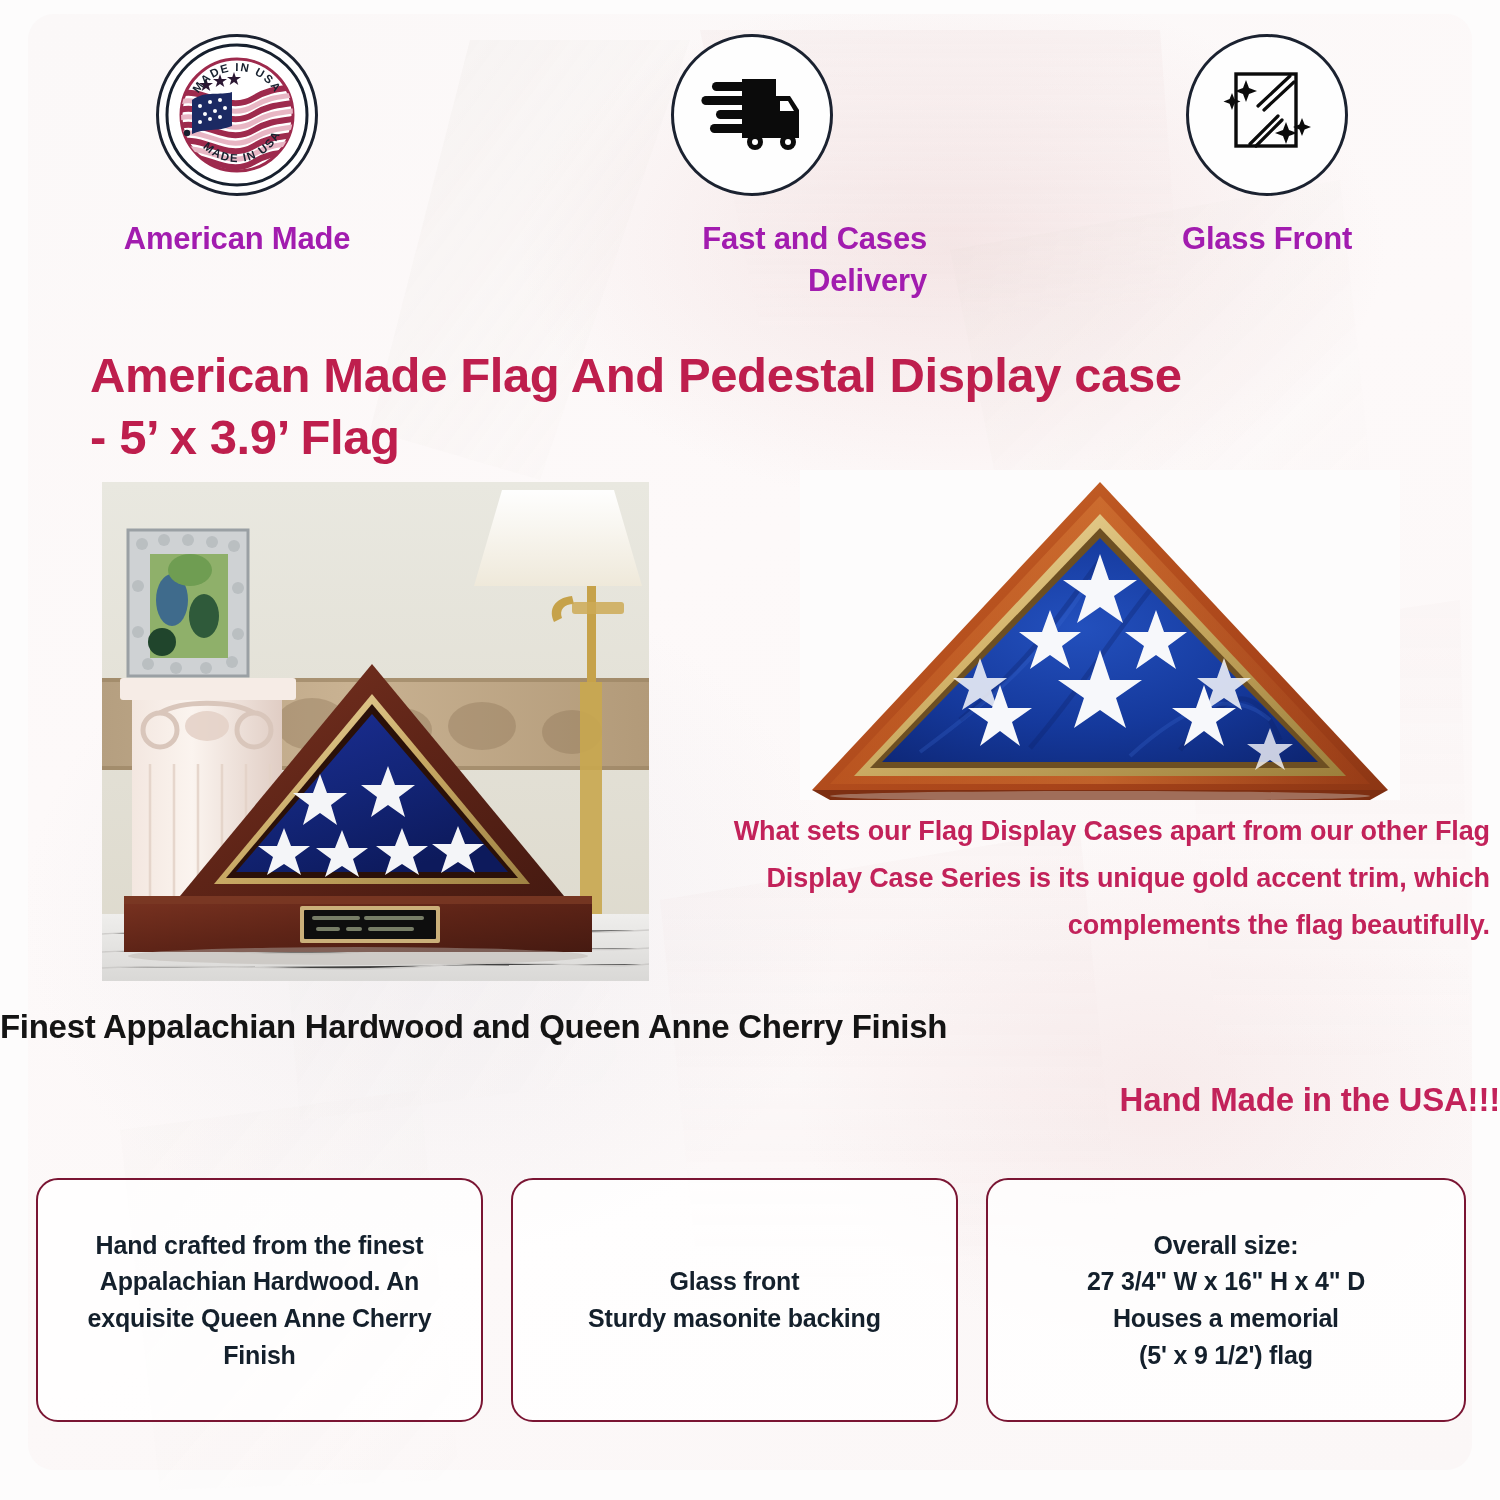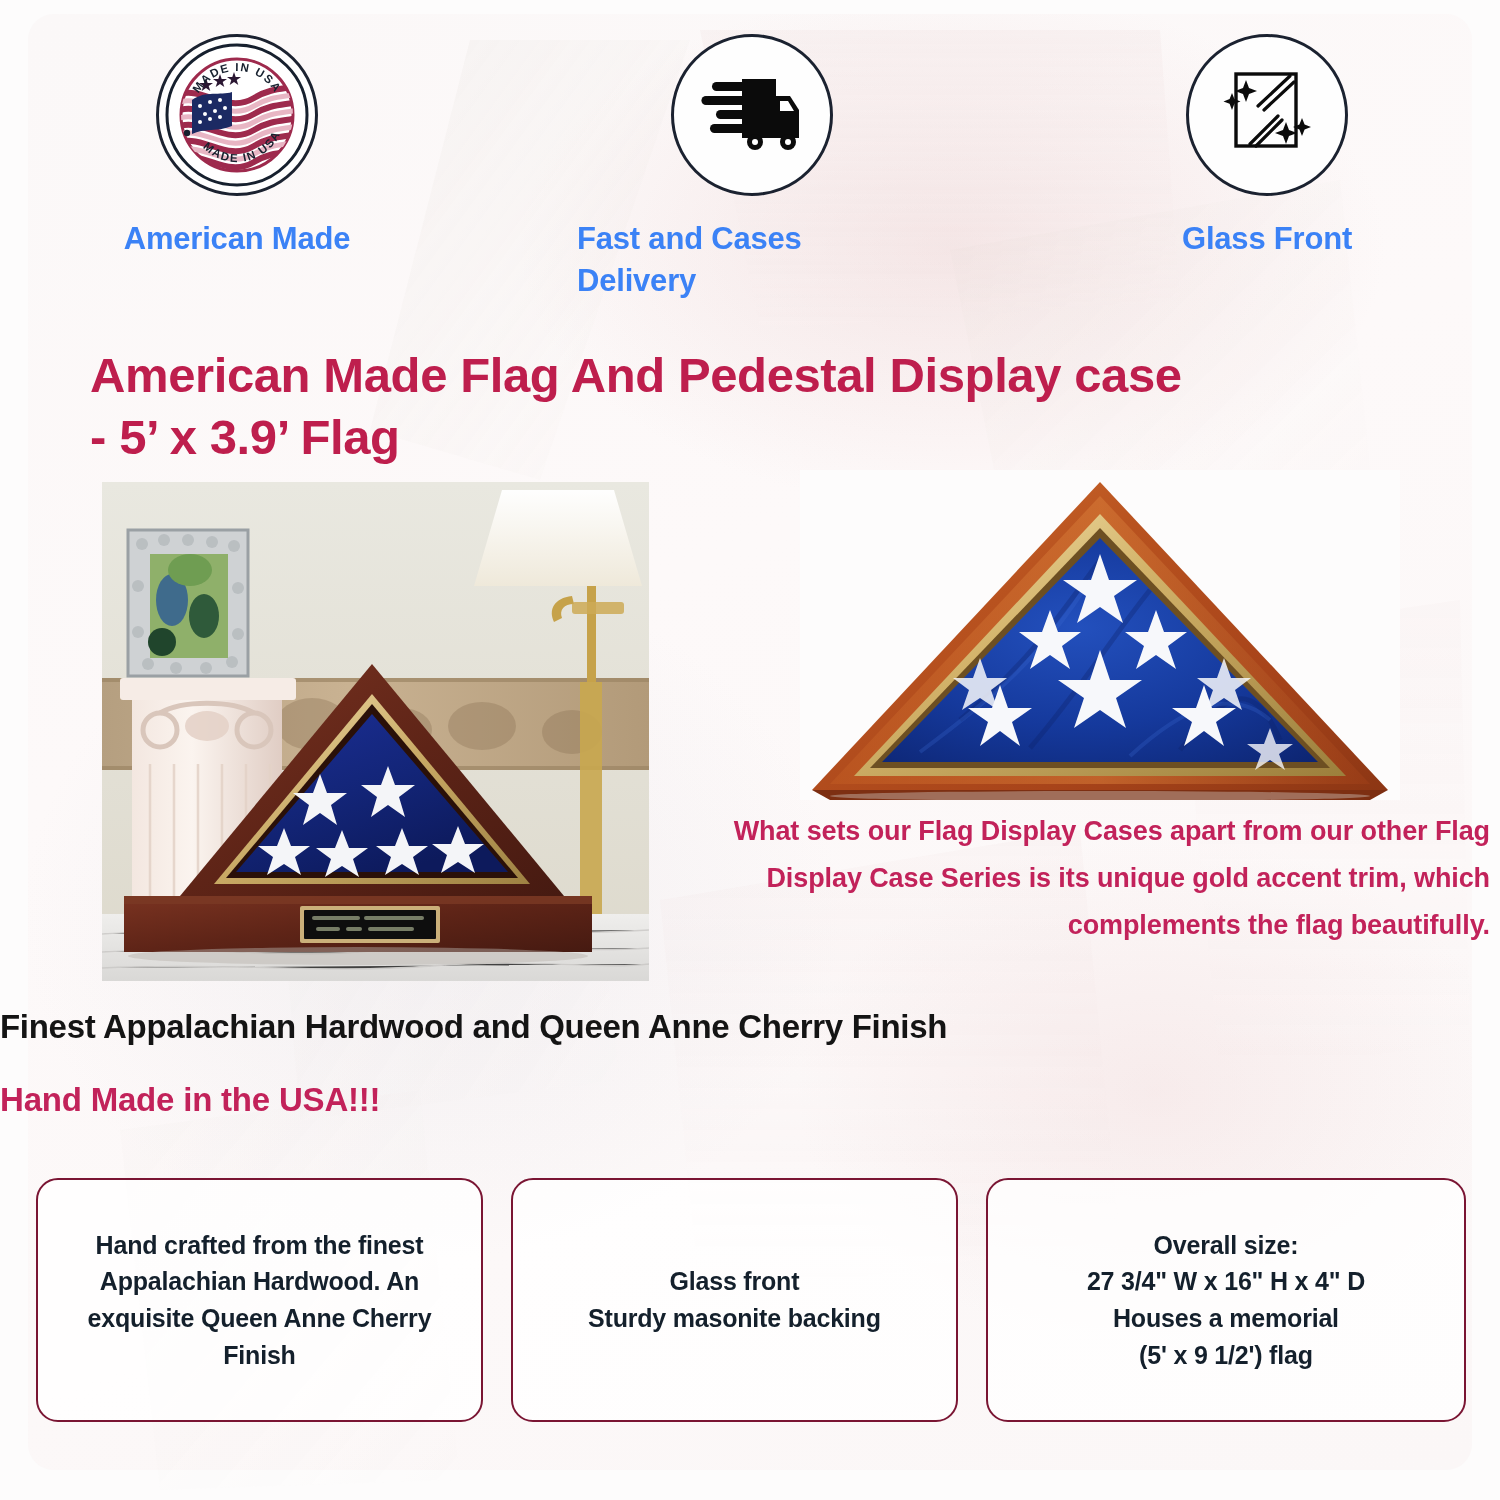--- a/index.html
+++ b/index.html
@@ -69,22 +69,22 @@
     background: #fefefe;
     display: flex;
     align-items: center;
     justify-content: center;
     overflow: hidden;
   }
   .badge-label {
     margin-top: 22px;
     font-size: 31px;
     font-weight: 700;
-    color: #3b82f6;
-    text-align: left;
+    color: #a21caf;
+    text-align: right;
     line-height: 1.35;
     letter-spacing: -0.2px;
   }
 
   
   #headline {
     position: absolute;
     left: 90px; top: 345px;
     width: 1320px;
     font-size: 49px;
@@ -129,21 +129,21 @@
     width: 1500px;
     font-size: 33px;
     font-weight: 600;
     color: #141414;
     letter-spacing: -0.3px;
   }
   #caption-usa {
     position: absolute;
     left: 0; top: 1081px;
     width: 1500px;
-    text-align: left;
+    text-align: right;
     font-size: 33px;
     font-weight: 800;
     color: #c2225a;
     letter-spacing: -0.2px;
   }
 
   
   #feature-row {
     position: absolute;
     left: 36px; top: 1178px;

